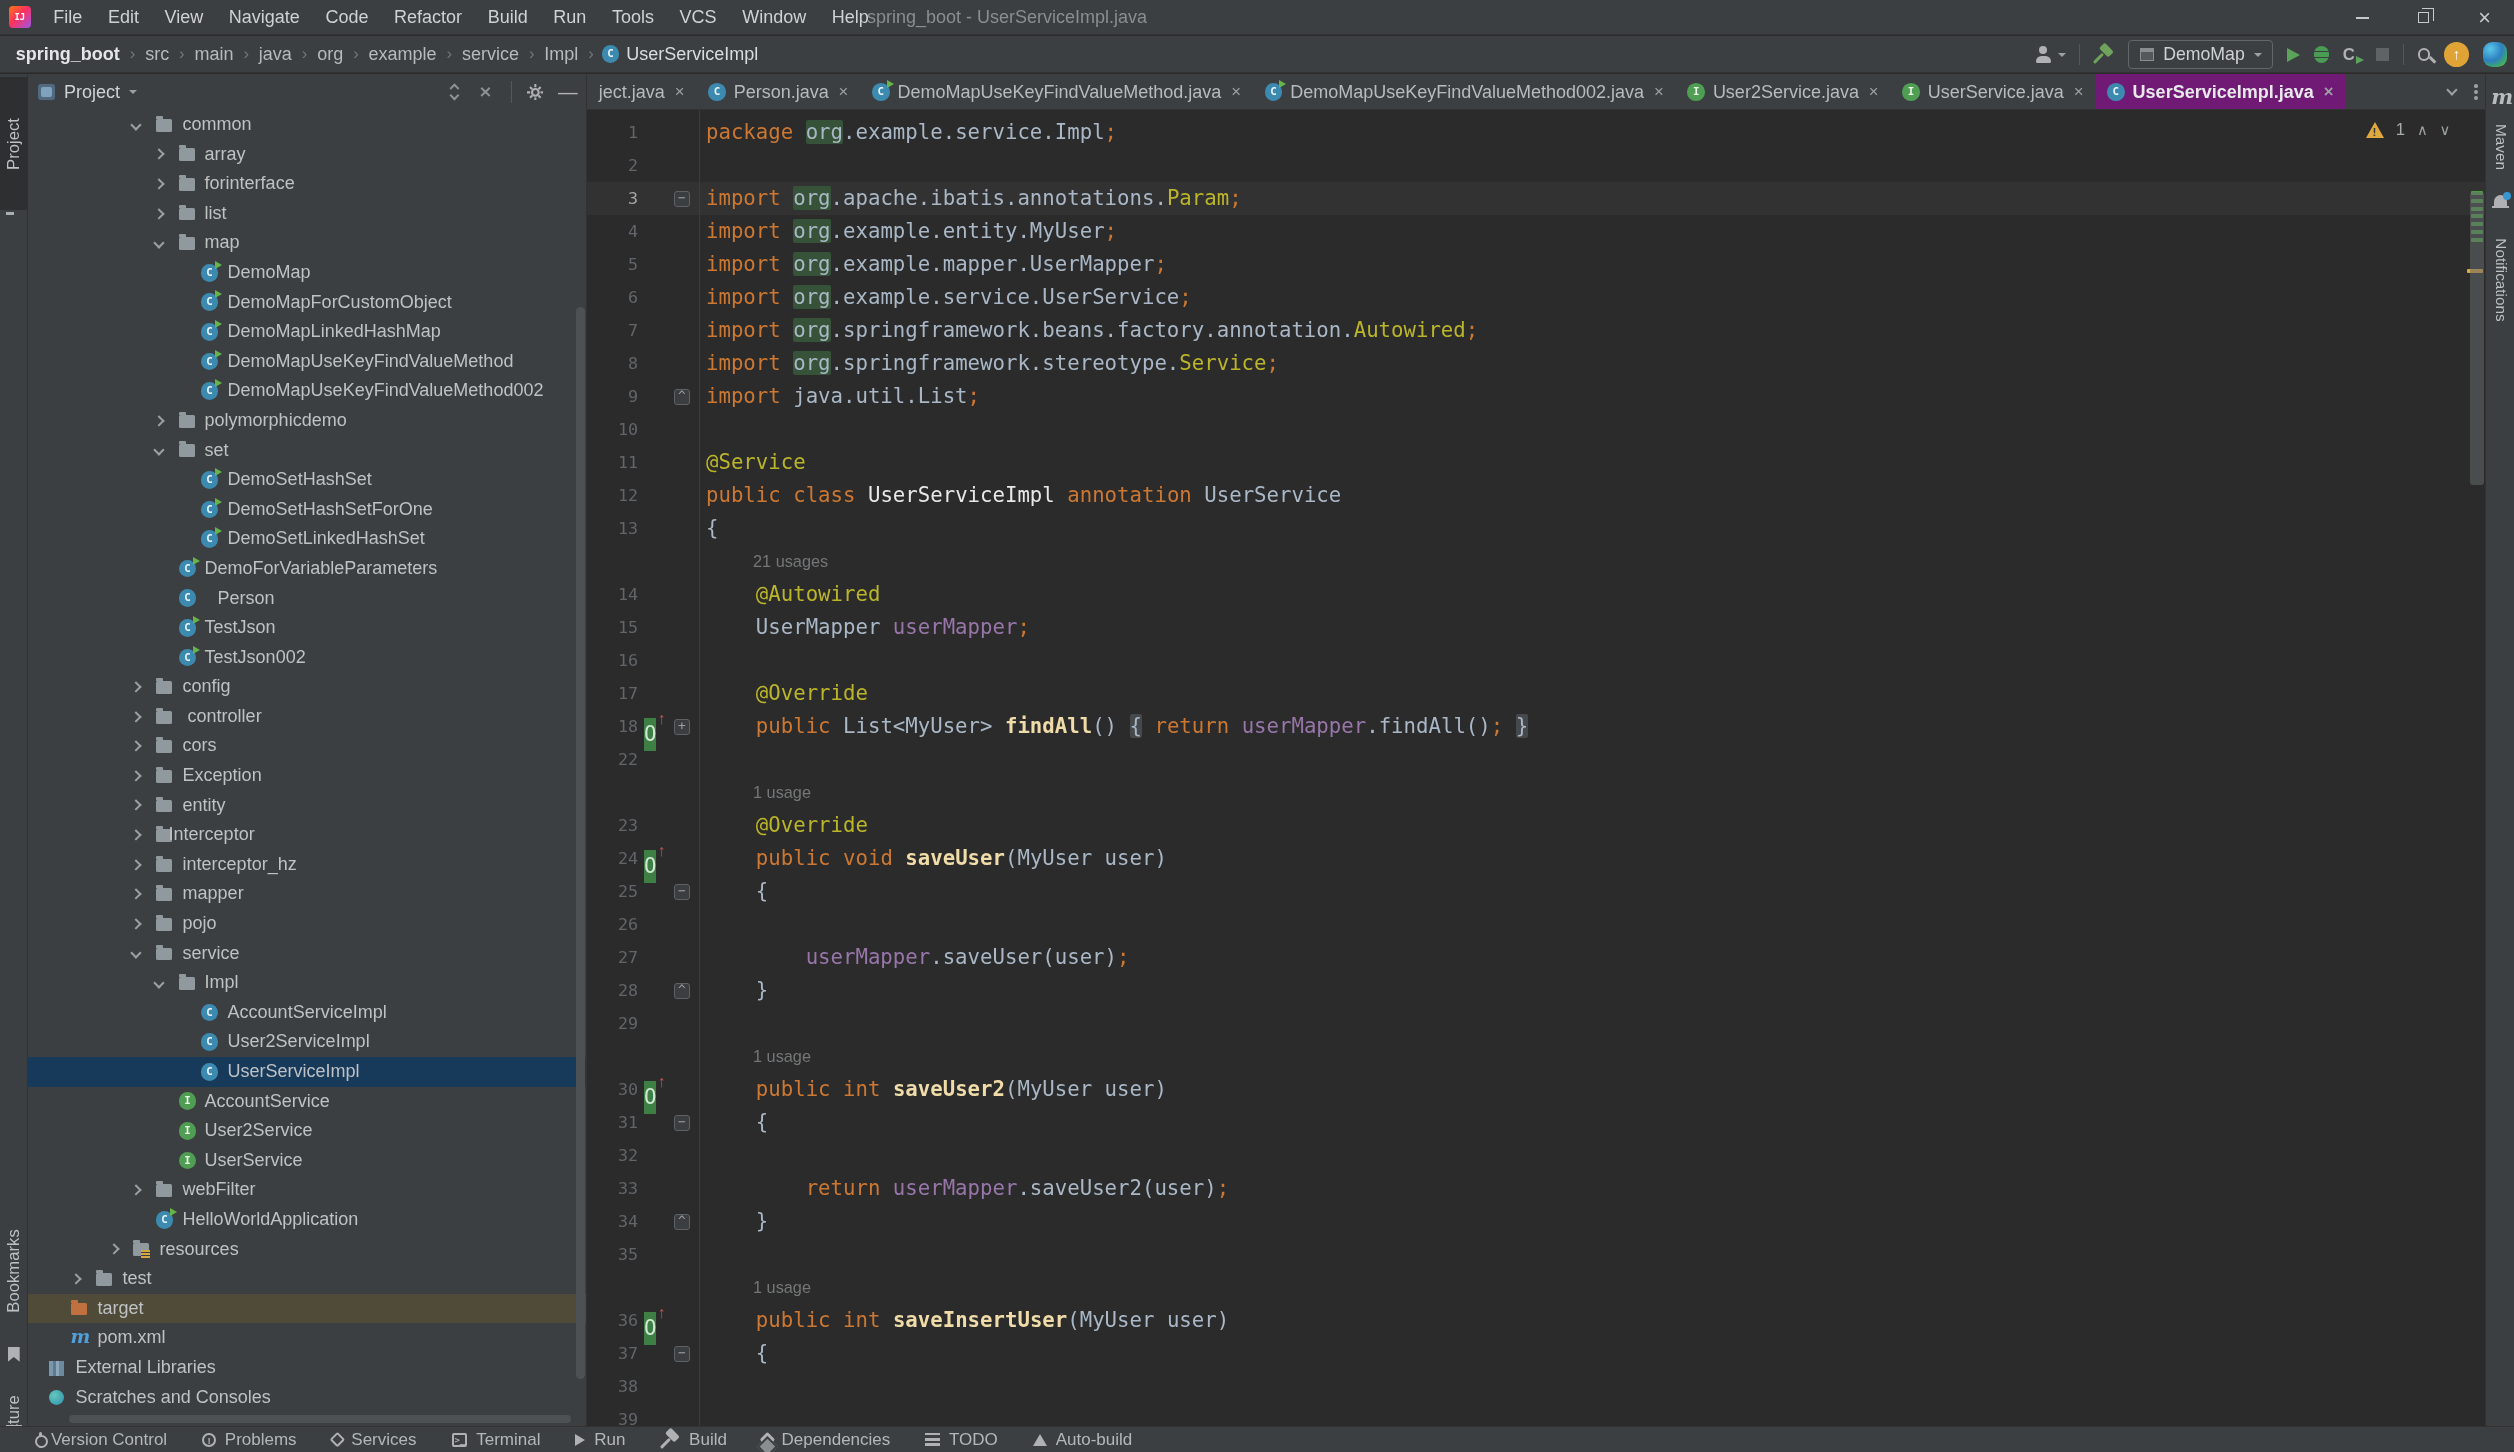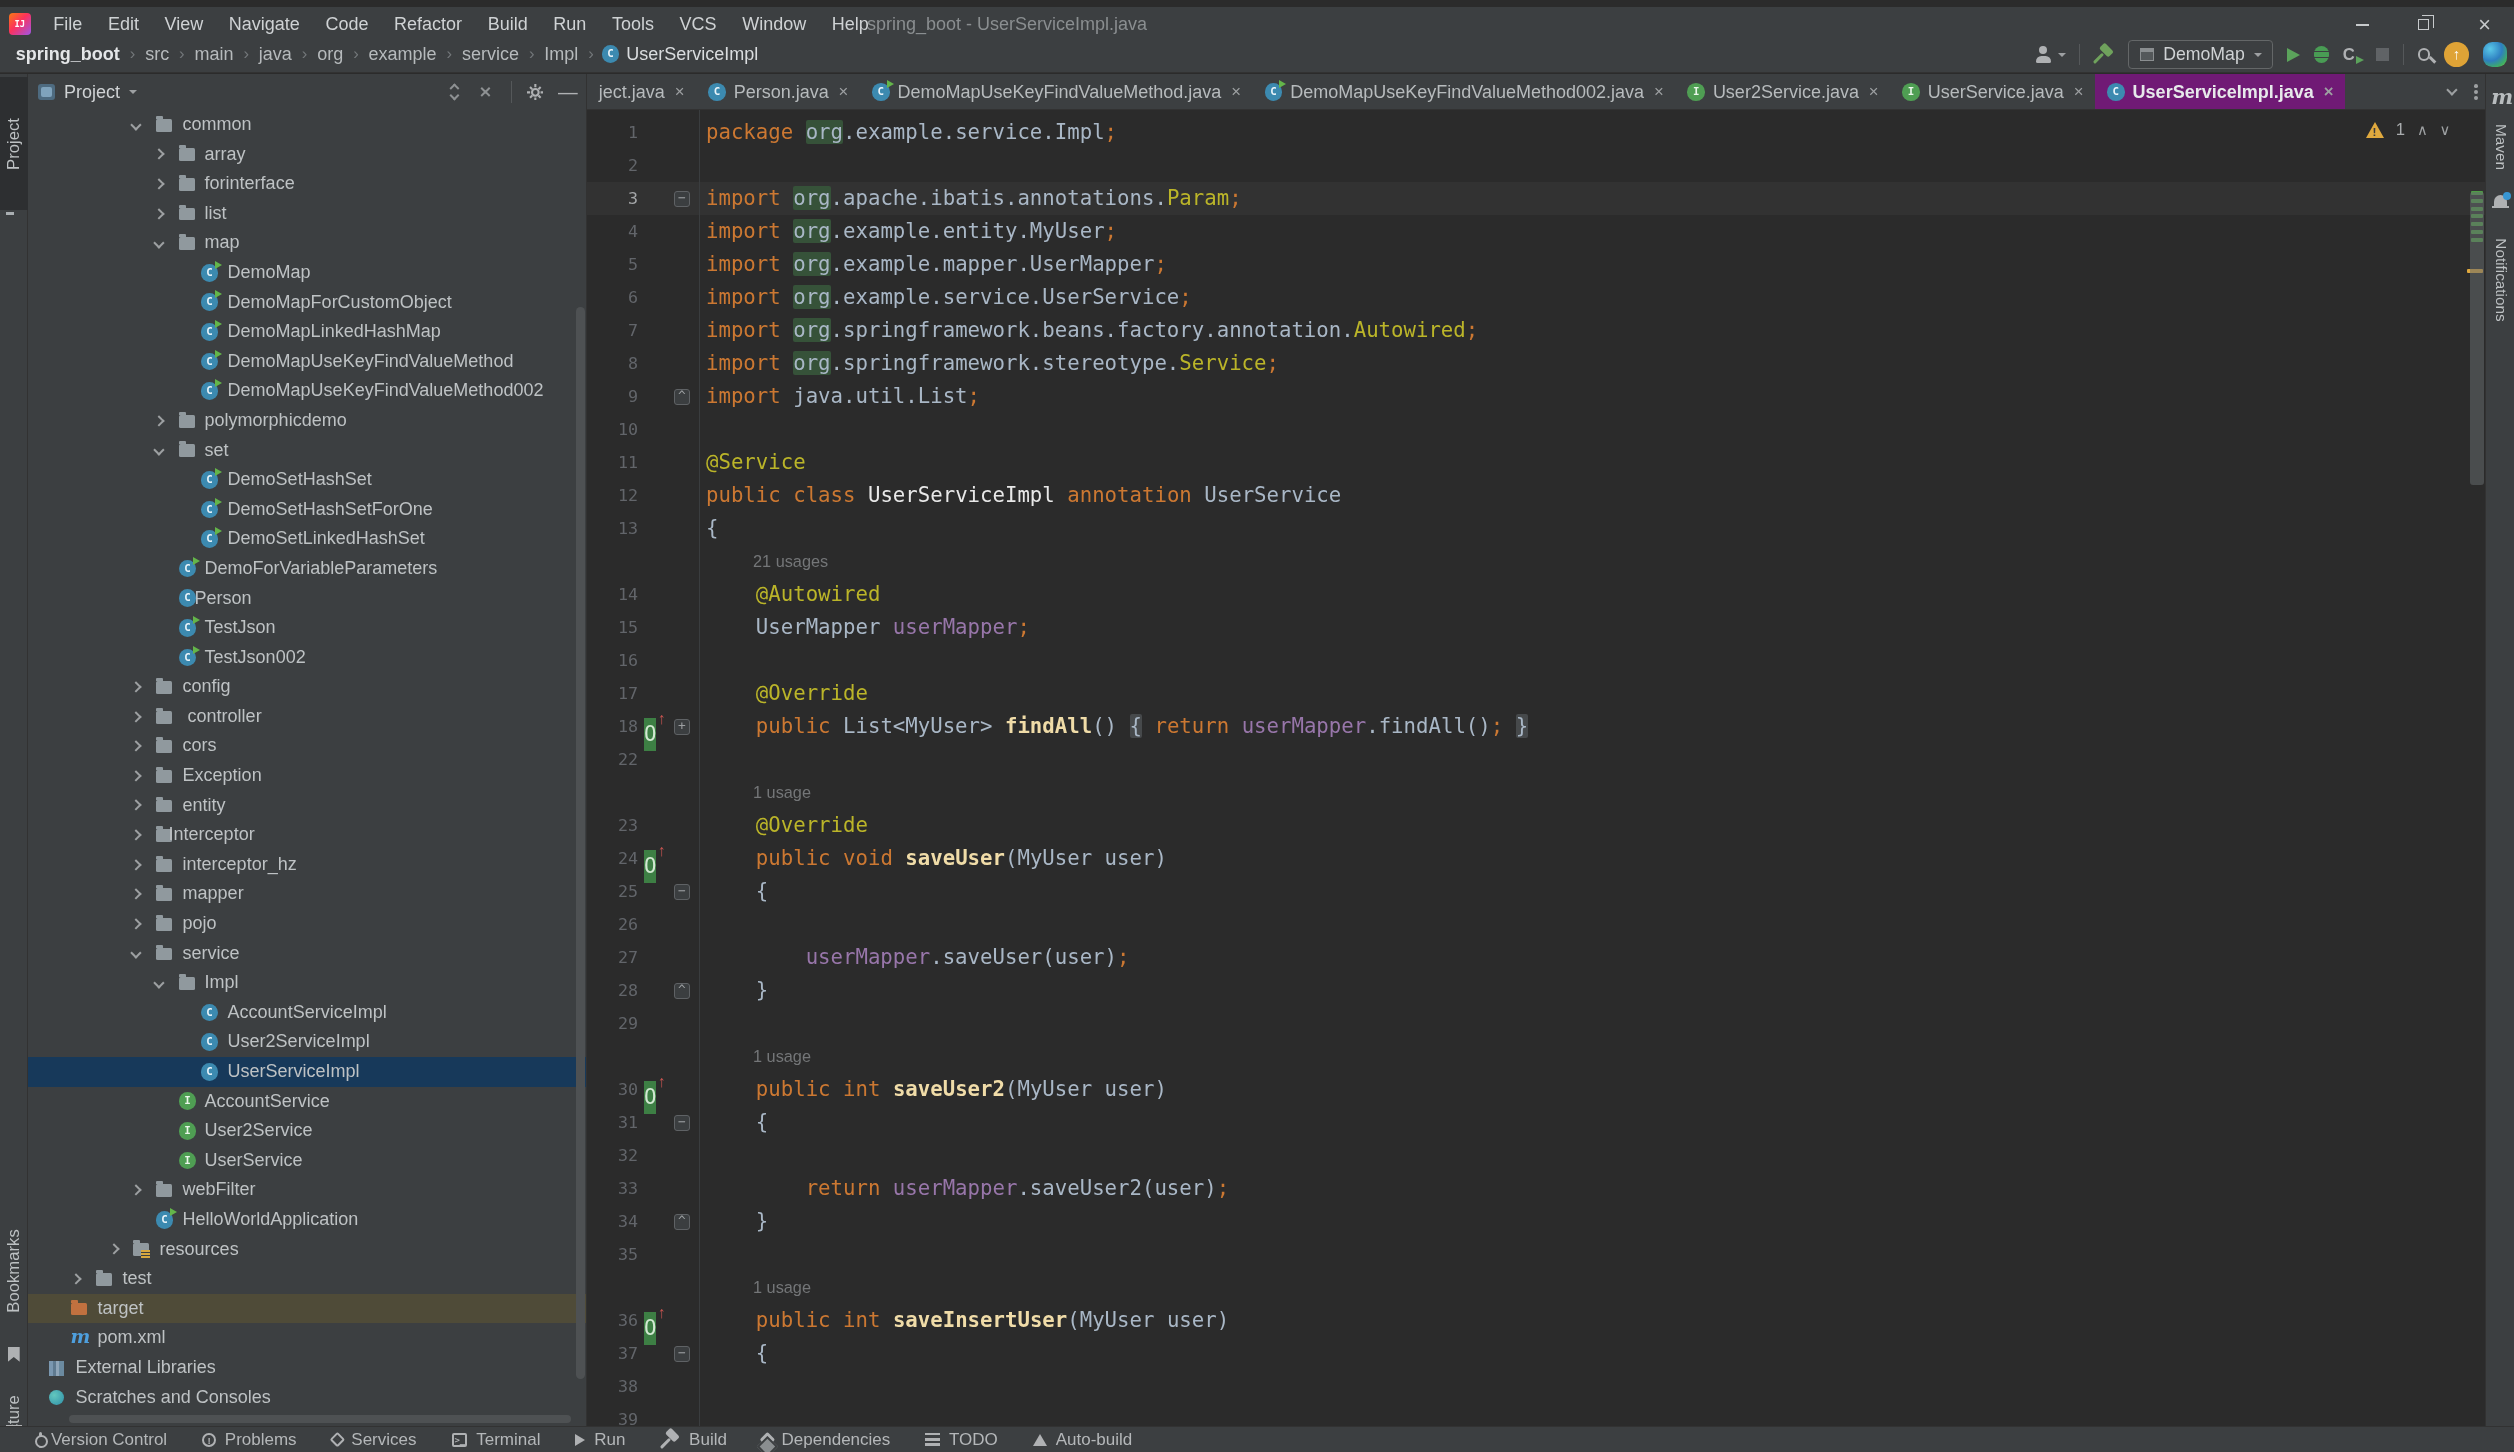--- a/index.html
+++ b/index.html
@@ -2,21 +2,21 @@
 <html><head>
 <meta charset="utf-8">
 <style>
   html,body{margin:0;padding:0;background:#1e1e1e;}
   .app{position:relative;width:2515px;height:1452px;background:#2B2B2B;overflow:hidden;
        font-family:"Liberation Sans",sans-serif;-webkit-font-smoothing:antialiased;}
   .app *{box-sizing:border-box;}
 
   
   .titlebar{position:absolute;left:0;top:0;width:100%;height:35px;background:#3C3F41;
-            border-bottom:1px solid #323232;display:flex;align-items:center;margin-top:7px;}
+            border-bottom:1px solid #323232;display:flex;align-items:center;}
   .idea-logo{width:21.7px;height:21.7px;margin:0 9.9px 0 8.9px;border-radius:3.9px;
              background:linear-gradient(135deg,#F97A12 0%,#FC315D 45%,#9E57E8 100%);
              color:#fff;font:bold 8.9px "DejaVu Sans Mono",monospace;display:flex;align-items:center;justify-content:center;}
   .menus{display:flex;height:35px;align-items:center;}
   .menu-item{padding:0 12.8px;font-size:18px;color:#CFD2D4;line-height:35px;cursor:default;}
   .win-title{position:absolute;left:867px;top:0;line-height:35px;font-size:18px;color:#8A8E90;}
   .win-controls{position:absolute;right:0;top:0;height:35px;display:flex;}
   .wc{width:61px;height:35px;display:flex;align-items:center;justify-content:center;color:#C7CACC;}
   .wc-min::after{content:"";width:12.8px;height:2px;background:#C7CACC;}
   .wc-max i{position:relative;width:11.8px;height:11.8px;border:1.5px solid #C7CACC;display:block;}
@@ -377,21 +377,21 @@
         <div class="trow">
           <span class="ti ic-cl ic-clr" style="left: 173px; position: absolute;"></span>
           <span class="tlabel" style="left: 200px;">DemoSetLinkedHashSet</span>
         </div>
         <div class="trow">
           <span class="ti ic-cl ic-clr" style="left: 151px; position: absolute;"></span>
           <span class="tlabel" style="left: 177px;">DemoForVariableParameters</span>
         </div>
         <div class="trow">
           <span class="ti ic-cl" style="left: 151px; position: absolute;"></span>
-          <span class="tlabel" style="left: 167px;">Person</span>
+          <span class="tlabel" style="left: 190px;">Person</span>
         </div>
         <div class="trow">
           <span class="ti ic-cl ic-clr" style="left: 151px; position: absolute;"></span>
           <span class="tlabel" style="left: 177px;">TestJson</span>
         </div>
         <div class="trow">
           <span class="ti ic-cl ic-clr" style="left: 151px; position: absolute;"></span>
           <span class="tlabel" style="left: 177px;">TestJson002</span>
         </div>
         <div class="trow">

